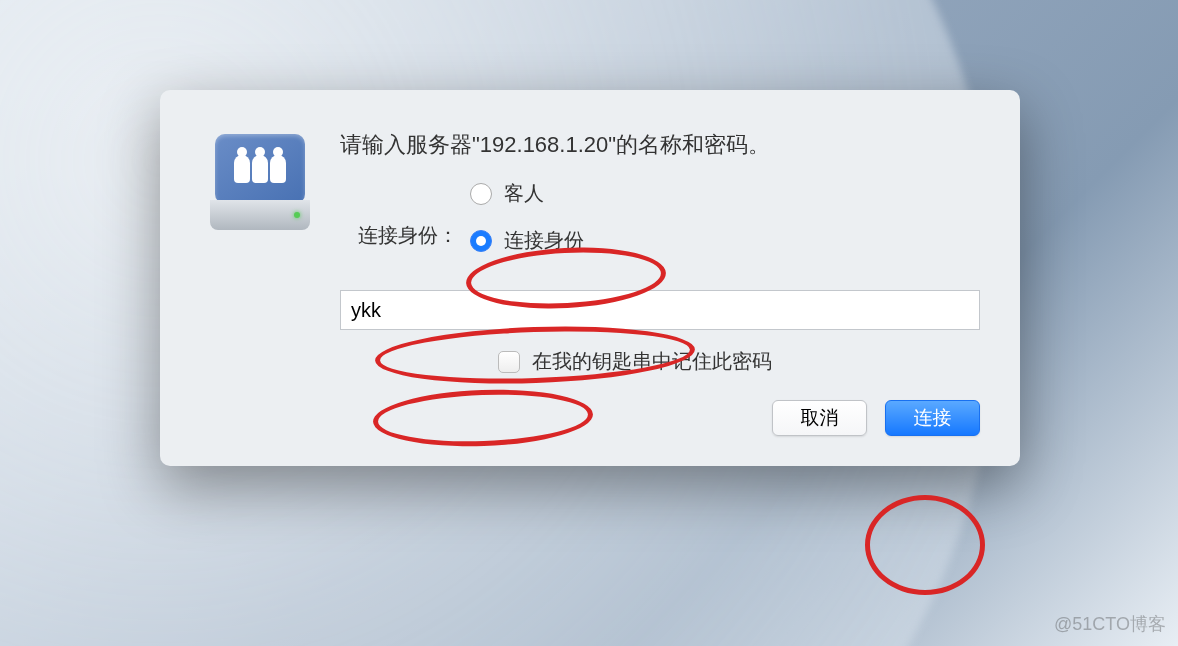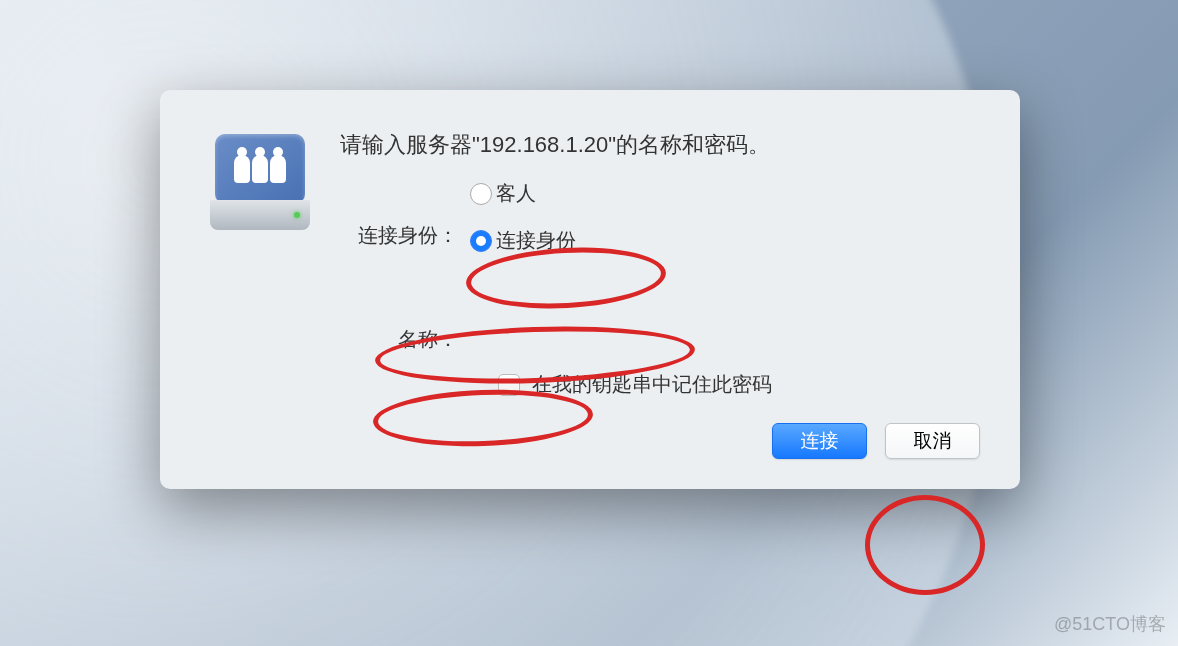--- a/index.html
+++ b/index.html
@@ -123,21 +123,21 @@
       margin-top: 36px;
     }
     .radio-group {
       display: flex;
       flex-direction: column;
       gap: 20px;
     }
     .radio {
       display: flex;
       align-items: center;
-      gap: 4px;
+      gap: 12px;
       position: relative;
     }
     .radio input[type=radio] {
       width: 22px;
       height: 22px;
       appearance: none;
       border: 1px solid #aaa;
       border-radius: 50%;
       background: #fff;
       position: relative;
@@ -264,32 +264,32 @@
           <label class="radio">
             <input type="radio" name="identity" checked="" style="">
             <span class="radio-label">连接身份</span>
           </label>
         </div>
       </div>
 
       <div style="height:18px"></div>
 
       <div class="row">
-        <div class="label">名称：</div>
+        <input class="text-input" type="text" value="ykk" style="">
       </div>
 
 
       <div class="check-row">
         <div class="checkbox"></div>
         <div class="check-label">在我的钥匙串中记住此密码</div>
       </div>
 
       <div class="button-row">
+        <button class="btn">取消</button>
         <button class="btn primary">连接</button>
-        <button class="btn">取消</button>
       </div>
     </div>
   </div>
 </div>
 
 <div class="circle-mark mark1"></div>
 <div class="circle-mark mark2"></div>
 <div class="circle-mark mark3"></div>
 <div class="circle-mark mark4"></div>
 

